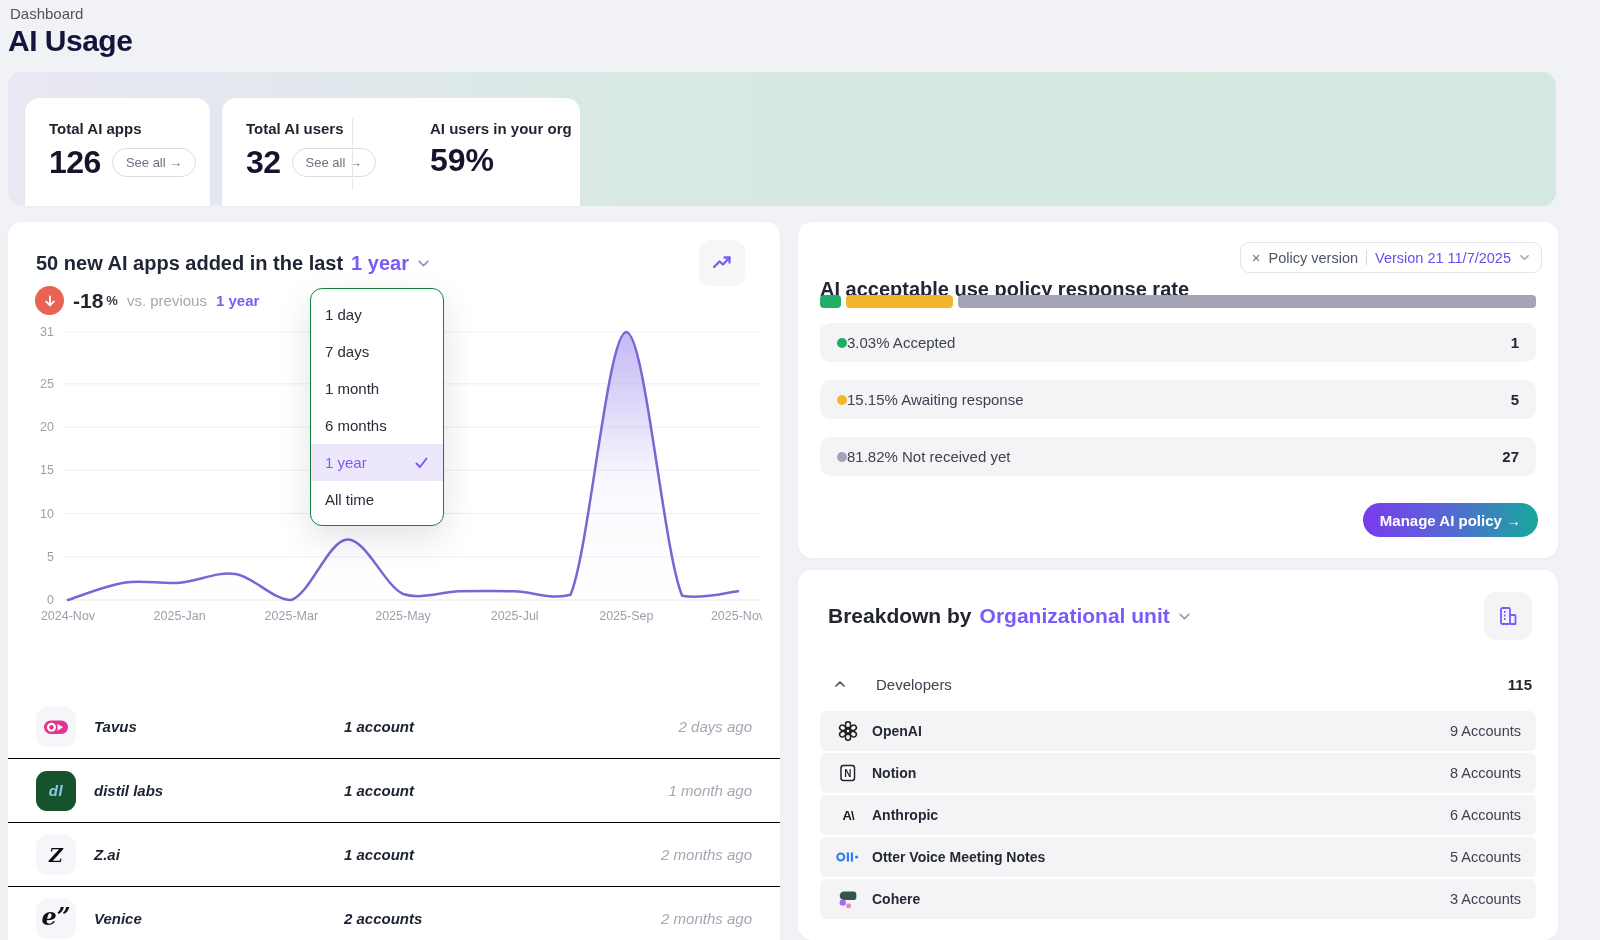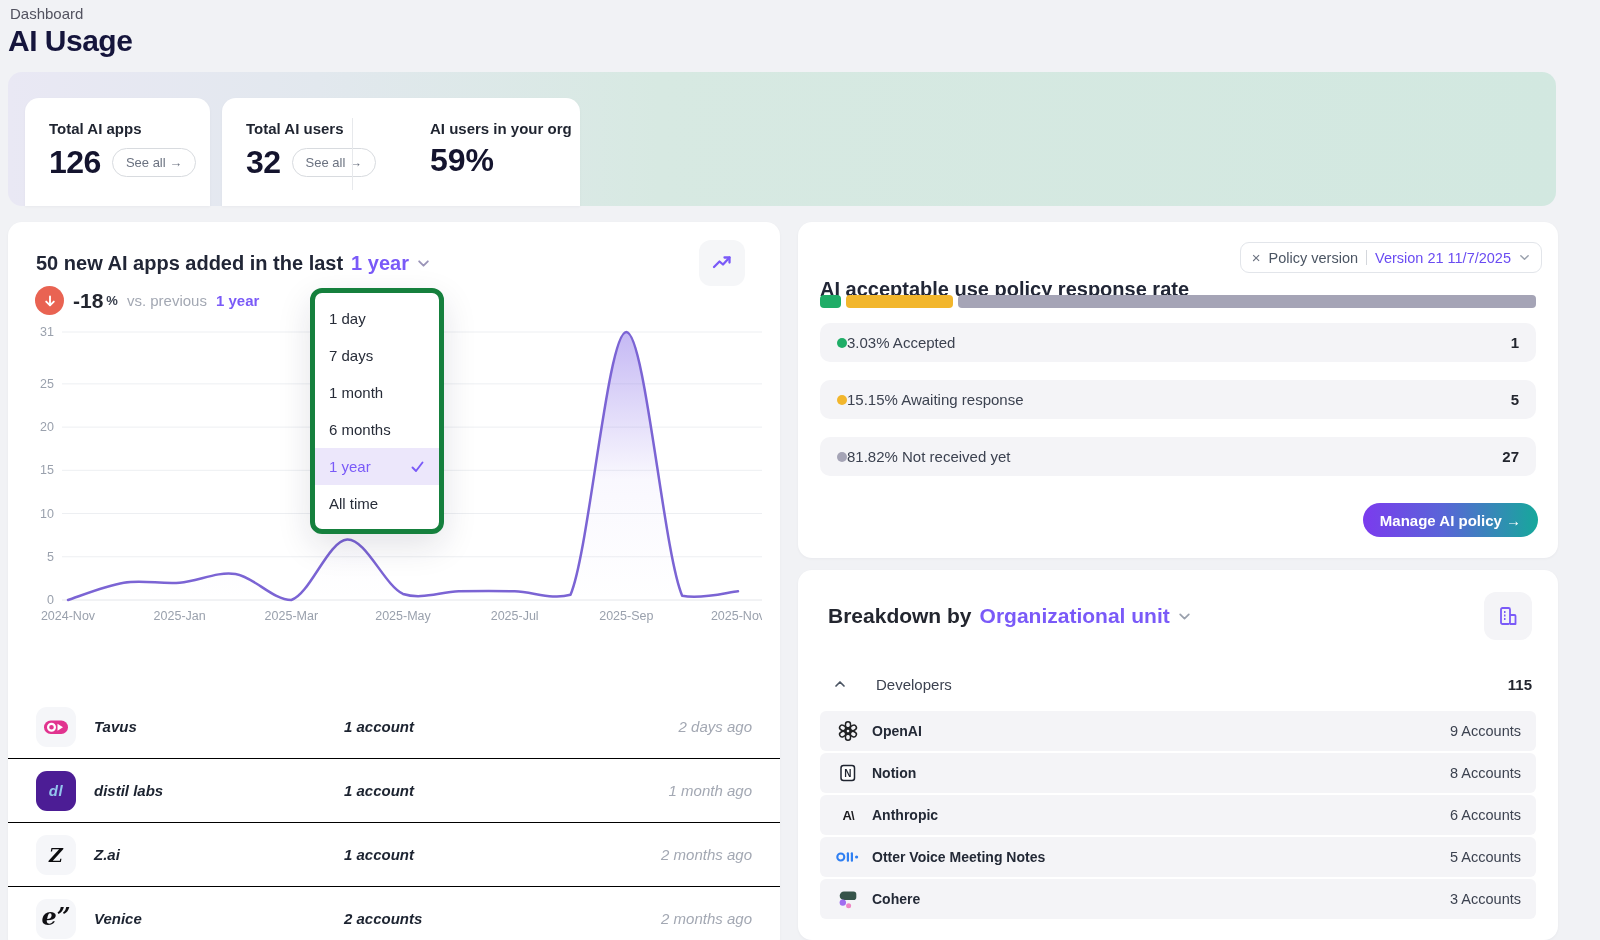--- a/index.html
+++ b/index.html
@@ -41,21 +41,21 @@
   .delta-circle { width:29px; height:29px; border-radius:50%; background:#e96352;
     display:flex; align-items:center; justify-content:center; }
   .delta-value { font-size:21px; font-weight:800; color:#23262f; }
   .delta-unit { font-size:13px; font-weight:700; color:#3c4250; margin-left:-6px; }
   .delta-label { font-size:15px; color:#a3a8b3; }
   .delta-period { font-size:15px; font-weight:600; color:#7a5af8; }
 
   #apps-chart { position:absolute; left:10px; top:96px; }
 
   .dropdown { position:absolute; left:302px; top:66px; width:134px; background:#fff; border-radius:12px;
-    border:5px solid #15803d; box-shadow:0 12px 34px rgba(25,25,60,.12); padding:7px 0; z-index:30; }
+    border:1px solid #15803d; box-shadow:0 12px 34px rgba(25,25,60,.12); padding:7px 0; z-index:30; }
   .dd-item { height:37px; display:flex; align-items:center; padding:0 14px; font-size:15px;
     color:#272c38; cursor:pointer; justify-content:space-between; }
   .dd-item.selected { background:#ece7fb; color:#7a5af8; }
 
   .app-list { position:absolute; left:0; top:473px; width:772px; }
   .app-row { height:64px; display:flex; align-items:center; position:relative; border-bottom:1px solid #000000;font-style:italic; }
   .app-icon-box { position:absolute; left:28px; width:40px; height:40px; background:#f5f6f9; border-radius:11px;
     display:flex; align-items:center; justify-content:center; }
   .app-name { position:absolute; left:86px; font-size:15px; font-weight:600; color:#1c2330; }
   .app-accounts { position:absolute; left:336px; font-size:15px; font-weight:600; color:#1c2330; }
@@ -226,21 +226,21 @@
               <rect x="2" y="7.5" width="24" height="13.5" rx="6.75" fill="#e1338f"></rect>
               <circle cx="9.5" cy="14.2" r="3.4" fill="none" stroke="#fff" stroke-width="2.2"></circle>
               <path d="M15.5 10.7 L21 14.2 L15.5 17.7 Z" fill="#fff"></path>
             </svg>
         </span>
         <span class="app-name">Tavus</span>
         <span class="app-accounts">1 account</span>
         <span class="app-ago">2 days ago</span>
       </div>
       <div class="app-row">
-        <span class="app-icon-box" style="background:#4c1d95;">
+        <span class="app-icon-box" style="background:#14532d;">
             <span class="glyph-dl">dl</span>
           </span>
         <span class="app-name">distil labs</span>
         <span class="app-accounts">1 account</span>
         <span class="app-ago">1 month ago</span>
       </div>
       <div class="app-row">
         <span class="app-icon-box">
             <span class="glyph-z">Z</span>
           </span>

